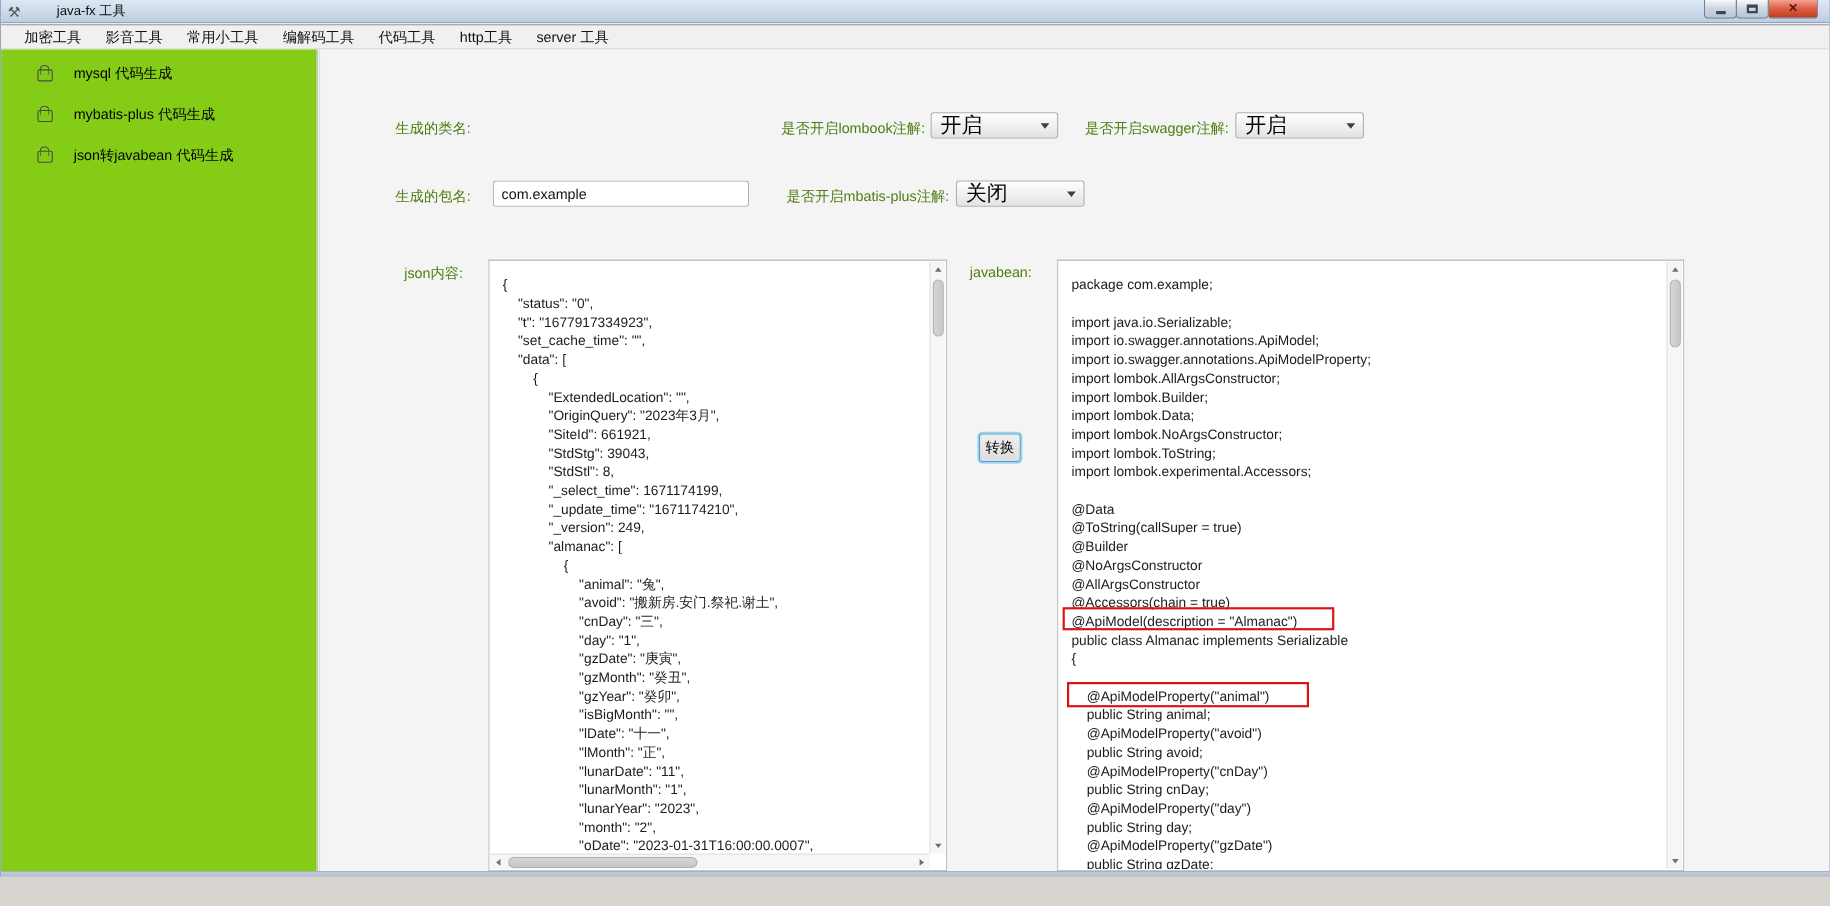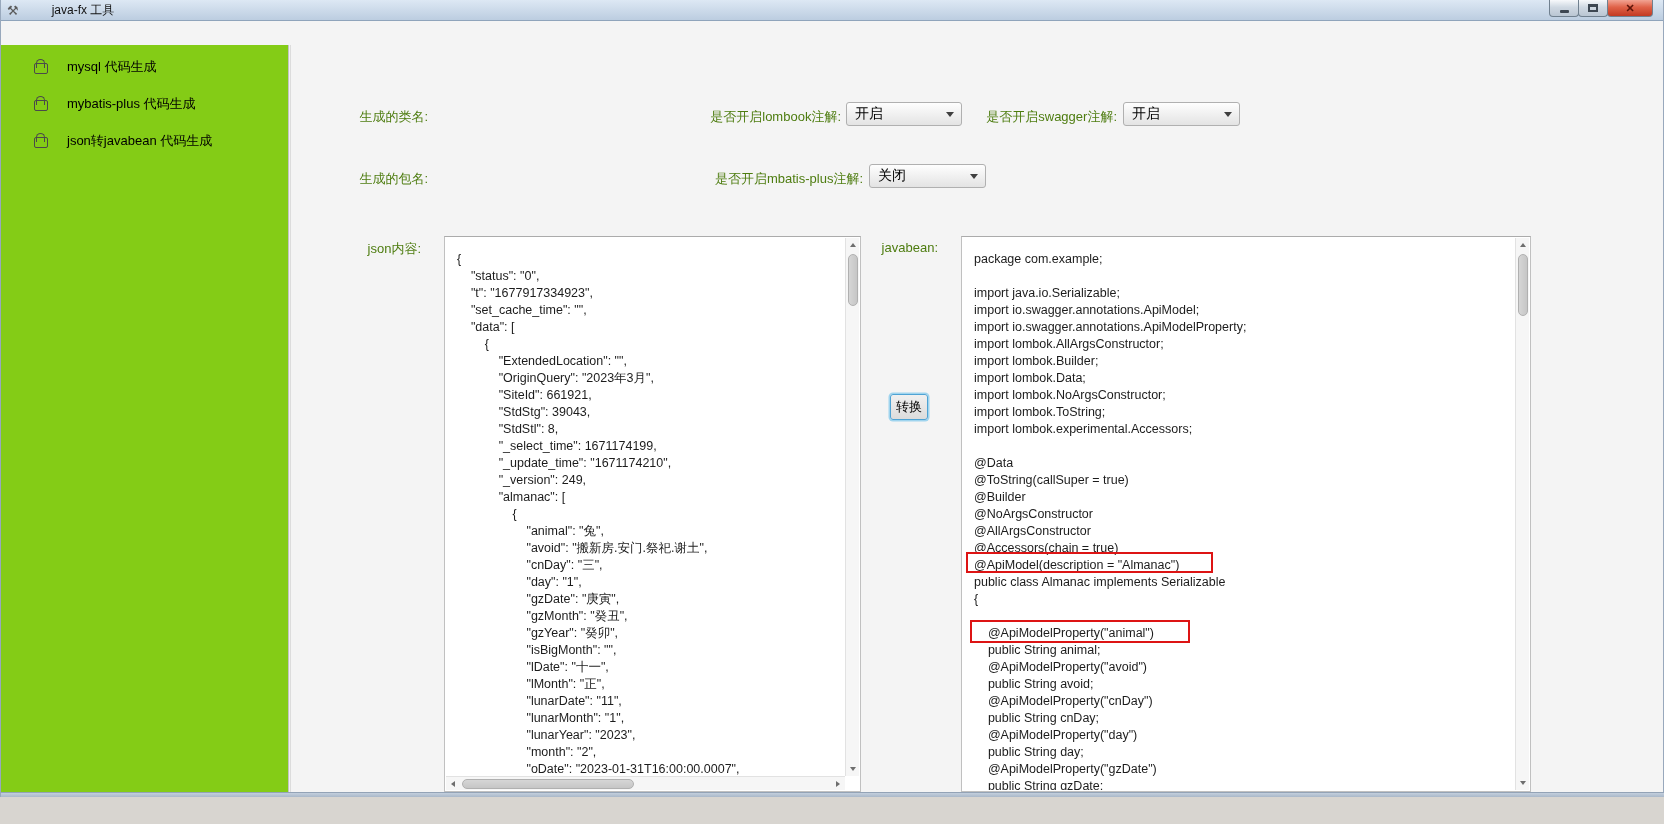--- a/index.html
+++ b/index.html
@@ -43,21 +43,21 @@
   .lock-icon::after { content:""; position:absolute; bottom:0; left:0; width:12px; height:9px;
                       border:1.5px solid #4a4a4a; border-radius:2px; }
 
   
   .fld-label { position:absolute; font-size:13px; color:#4d7c0f; text-align:right; }
   .text-input { position:absolute; height:24px; width:233px; background:#fff;
                 border:1px solid #b3b3b3; border-top-color:#9d9d9d; border-radius:3px;
                 font-family:"Liberation Sans",sans-serif; font-size:13px; color:#111; padding:0 7px; outline:none; }
   .combo { position:absolute; height:24px; background:linear-gradient(#fefefe,#e3e3e3);
            border:1px solid #b0b0b0; border-radius:3px; display:flex; align-items:center; cursor:pointer; }
-  .combo-value { flex:1; font-size:14px; color:#000; padding-left:8px; }
+  .combo-value { flex:1; font-size:19px; color:#000; padding-left:8px; }
   .combo-arrow { width:22px; display:flex; justify-content:center; align-items:center; }
   .tri-down { width:0; height:0; border-left:4px solid transparent; border-right:4px solid transparent;
               border-top:5px solid #3f3f3f; }
 
   
   .panel { position:absolute; background:#fff; border:1px solid #c0c0c0; border-top-color:#ababab; }
   .code { position:absolute; overflow:hidden; white-space:pre; font-family:"Liberation Sans",sans-serif;
           font-size:12.5px; line-height:17px; color:#1c1c1c; }
   #json-panel { left:443px; top:236px; width:417px; height:556px; }
   #json-panel .code { left:1px; top:1px; right:15px; bottom:15px; padding:13px 0 0 11px; }
@@ -108,20 +108,29 @@
         </div>
       <div class="win-btn max">
           <span class="glyph-max"></span>
         </div>
       <div class="win-btn close">
           <span class="glyph-close">✕</span>
         </div>
     </div>
   </div>
 
+  <div class="menubar">
+    <span class="menu-item">加密工具</span>
+    <span class="menu-item">影音工具</span>
+    <span class="menu-item">常用小工具</span>
+    <span class="menu-item">编解码工具</span>
+    <span class="menu-item">代码工具</span>
+    <span class="menu-item">http工具</span>
+    <span class="menu-item">server 工具</span>
+  </div>
 
   <div class="content">
 
     <div class="sidebar">
       <div class="side-item" style="top:10px;">
         <span class="lock-wrap">
             <span class="lock-icon"></span>
           </span>
         <span class="side-label">mysql 代码生成</span>
       </div>
@@ -151,20 +160,21 @@
   </div>
   <div class="fld-label" style="left:960px; top:108px; width:156px;">是否开启swagger注解:</div>
   <div class="combo" style="left:1122px; top:102px; width:117px;">
     <span class="combo-value">开启</span>
     <span class="combo-arrow">
         <span class="tri-down"></span>
       </span>
   </div>
 
   <div class="fld-label" style="left:300px; top:170px; width:127px;">生成的包名:</div>
+  <input class="text-input" style="left: 447px; top: 164px;" value="com.example">
   <div class="fld-label" style="left:690px; top:170px; width:172px;">是否开启mbatis-plus注解:</div>
   <div class="combo" style="left:868px; top:164px; width:117px;">
     <span class="combo-value">关闭</span>
     <span class="combo-arrow">
         <span class="tri-down"></span>
       </span>
   </div>
 
   <div class="fld-label" style="left:300px; top:240px; width:120px;">json内容:</div>
   <div class="panel" id="json-panel">

